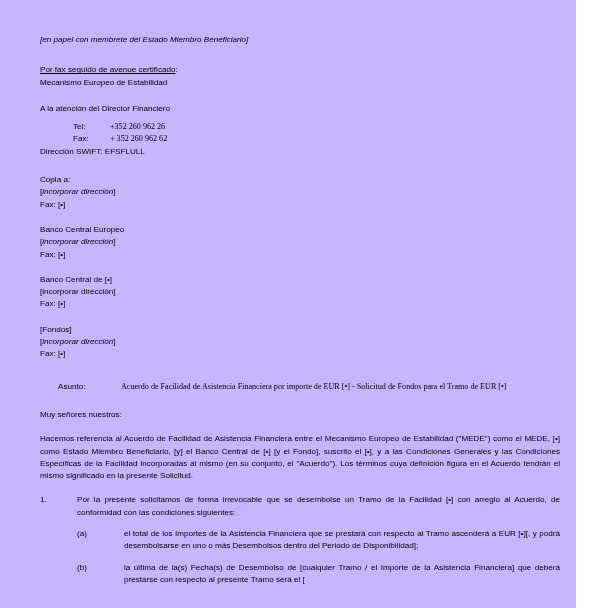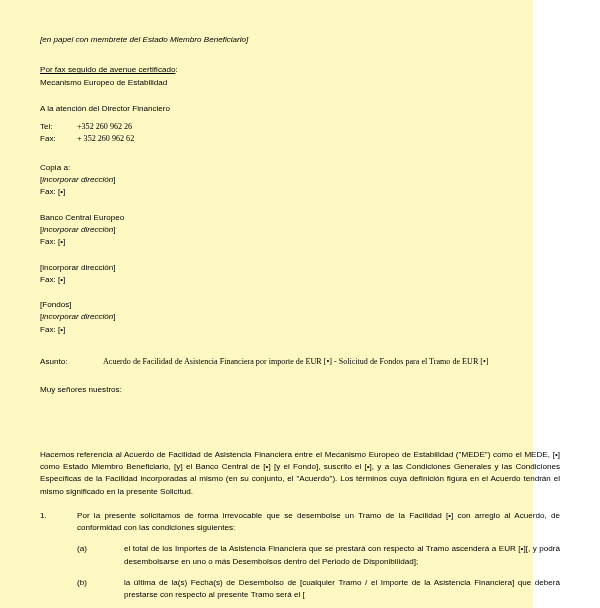--- a/index.html
+++ b/index.html
@@ -10,23 +10,23 @@
   body {
     width: 600px;
     height: 608px;
     overflow: hidden;
     font-family: "Liberation Sans", sans-serif;
     color: #000000;
     -webkit-font-smoothing: antialiased;
   }
   .page {
     position: relative;
-    width: 533px;
+    width: 576px;
     height: 608px;
-    background: #fef9c3;
+    background: #c4b5fd;
     box-sizing: border-box;
     padding: 34px 24px 0 40px;
   }
   .doc {
     width: 520px;
     font-size: 8.1px;
     line-height: 12.3px;
   }
   .it { font-style: italic; }
   .ul { text-decoration: underline; }
@@ -38,33 +38,32 @@
   .sp-9  { height: 9px; }
   .sp-12 { height: 12px; }
   .sp-13 { height: 13px; }
   .sp-14 { height: 14px; }
   .sp-16 { height: 16px; }
   .sp-18 { height: 18px; }
   .sp-20 { height: 20px; }
 
   
   .kv { display: flex; }
-  .kv .k { width: 37px; flex: 0 0 37px; }
+  .kv .k { width: 37px; flex: 0 0 37px; margin-left: 33px; }
   .kv .v { flex: 1 1 auto; font-family: Liberation Serif, serif; }
 
   
-  .asunto { display: flex; align-items: flex-start; }
+  .asunto { display: flex; align-items: flex-start; margin-left: 18px; }
   .asunto .lbl { width: 63px; flex: 0 0 63px; }
   .asunto .body { flex: 1 1 auto; text-align: left; font-family: Liberation Serif, serif; }
 
   
   .just {
     text-align: justify;
     text-justify: inter-word;
-    margin-top: 40px;
   }
 
   
   .num-item { display: flex; align-items: flex-start; }
   .num-item .num { width: 37px; flex: 0 0 37px; }
   .num-item .txt { flex: 1 1 auto; text-align: justify; }
 
   
   .sub-list { margin-left: 37px; }
   .sub-item { display: flex; align-items: flex-start; }
@@ -92,36 +91,38 @@
     <div class="sp-6"></div>
 
     <div class="kv">
       <span class="k">Tel:</span>
       <span class="v">+352 260 962 26</span>
     </div>
     <div class="kv">
       <span class="k">Fax:</span>
       <span class="v">+ 352 260 962 62</span>
     </div>
+    <div class="blk line">Dirección SWIFT: EFSFLULL</div>
 
     <div class="sp-16"></div>
 
     <div class="blk line">Copia a:</div>
 
     <div class="blk line"><span>[</span><span class="it">incorporar dirección</span><span>]</span></div>
     <div class="blk line">Fax: [•]</div>
 
     <div class="sp-13"></div>
 
     <div class="blk line">Banco Central Europeo</div>
     <div class="blk line"><span>[</span><span class="it">incorporar dirección</span><span>]</span></div>
     <div class="blk line">Fax: [•]</div>
 
     <div class="sp-13"></div>
 
+    <div class="blk line">Banco Central de [•]</div>
     <div class="blk line"><span>[</span><span>incorporar dirección</span><span>]</span></div>
     <div class="blk line">Fax: [•]</div>
 
     <div class="sp-13"></div>
 
     <div class="blk line">[Fondos]</div>
     <div class="blk line"><span>[</span><span class="it">incorporar dirección</span><span>]</span></div>
     <div class="blk line">Fax: [•]</div>
 
     <div class="sp-20"></div>

